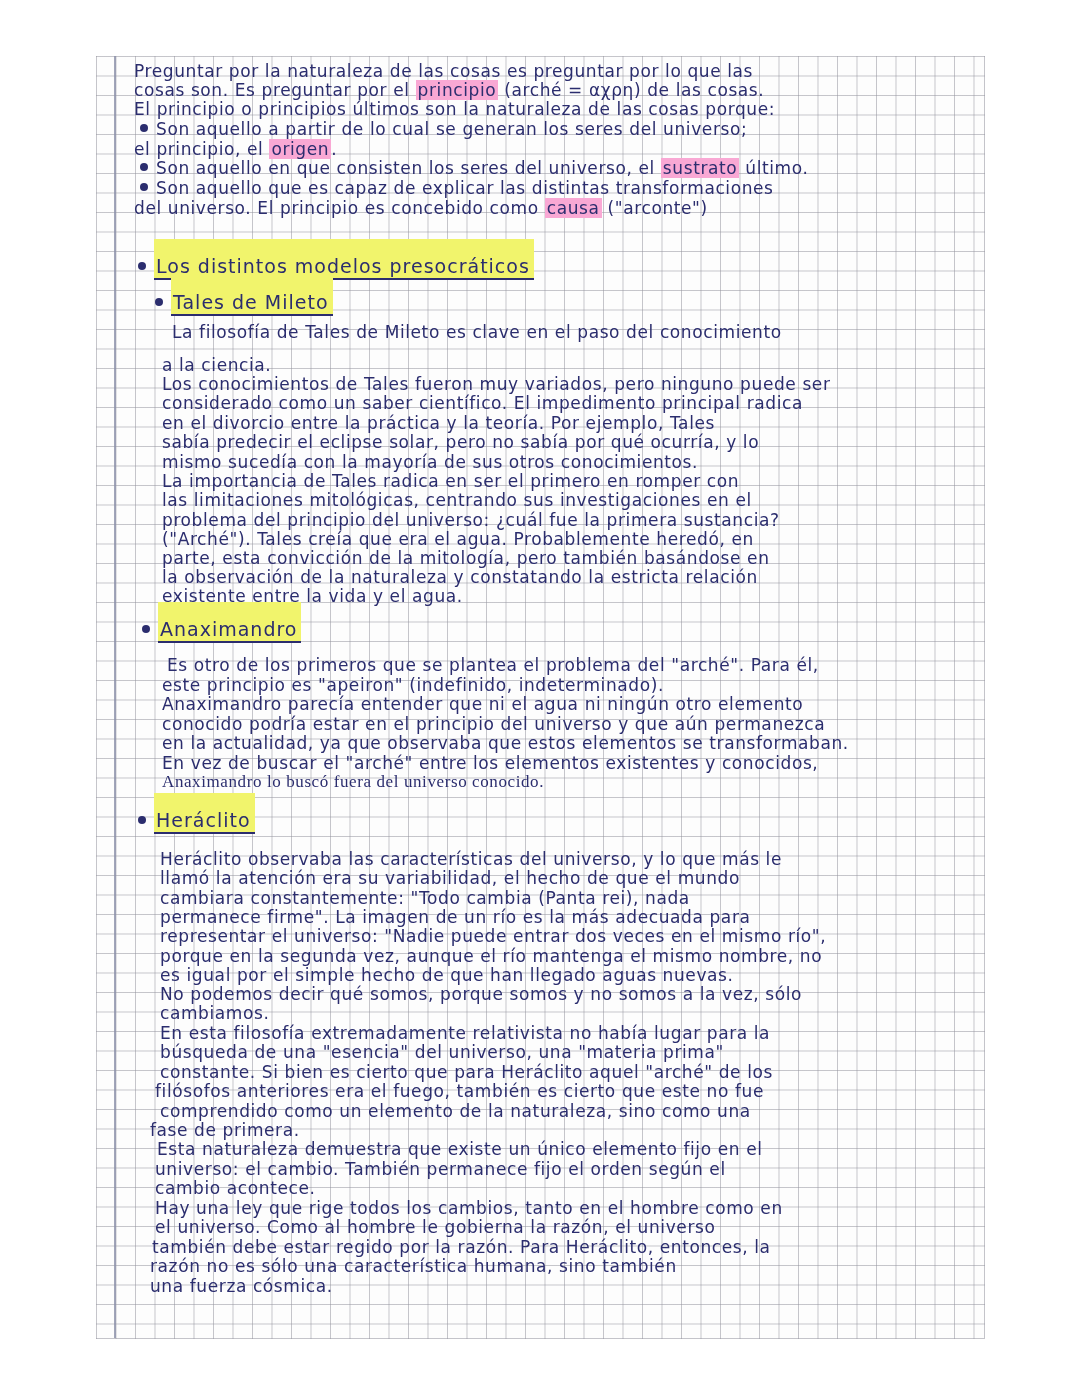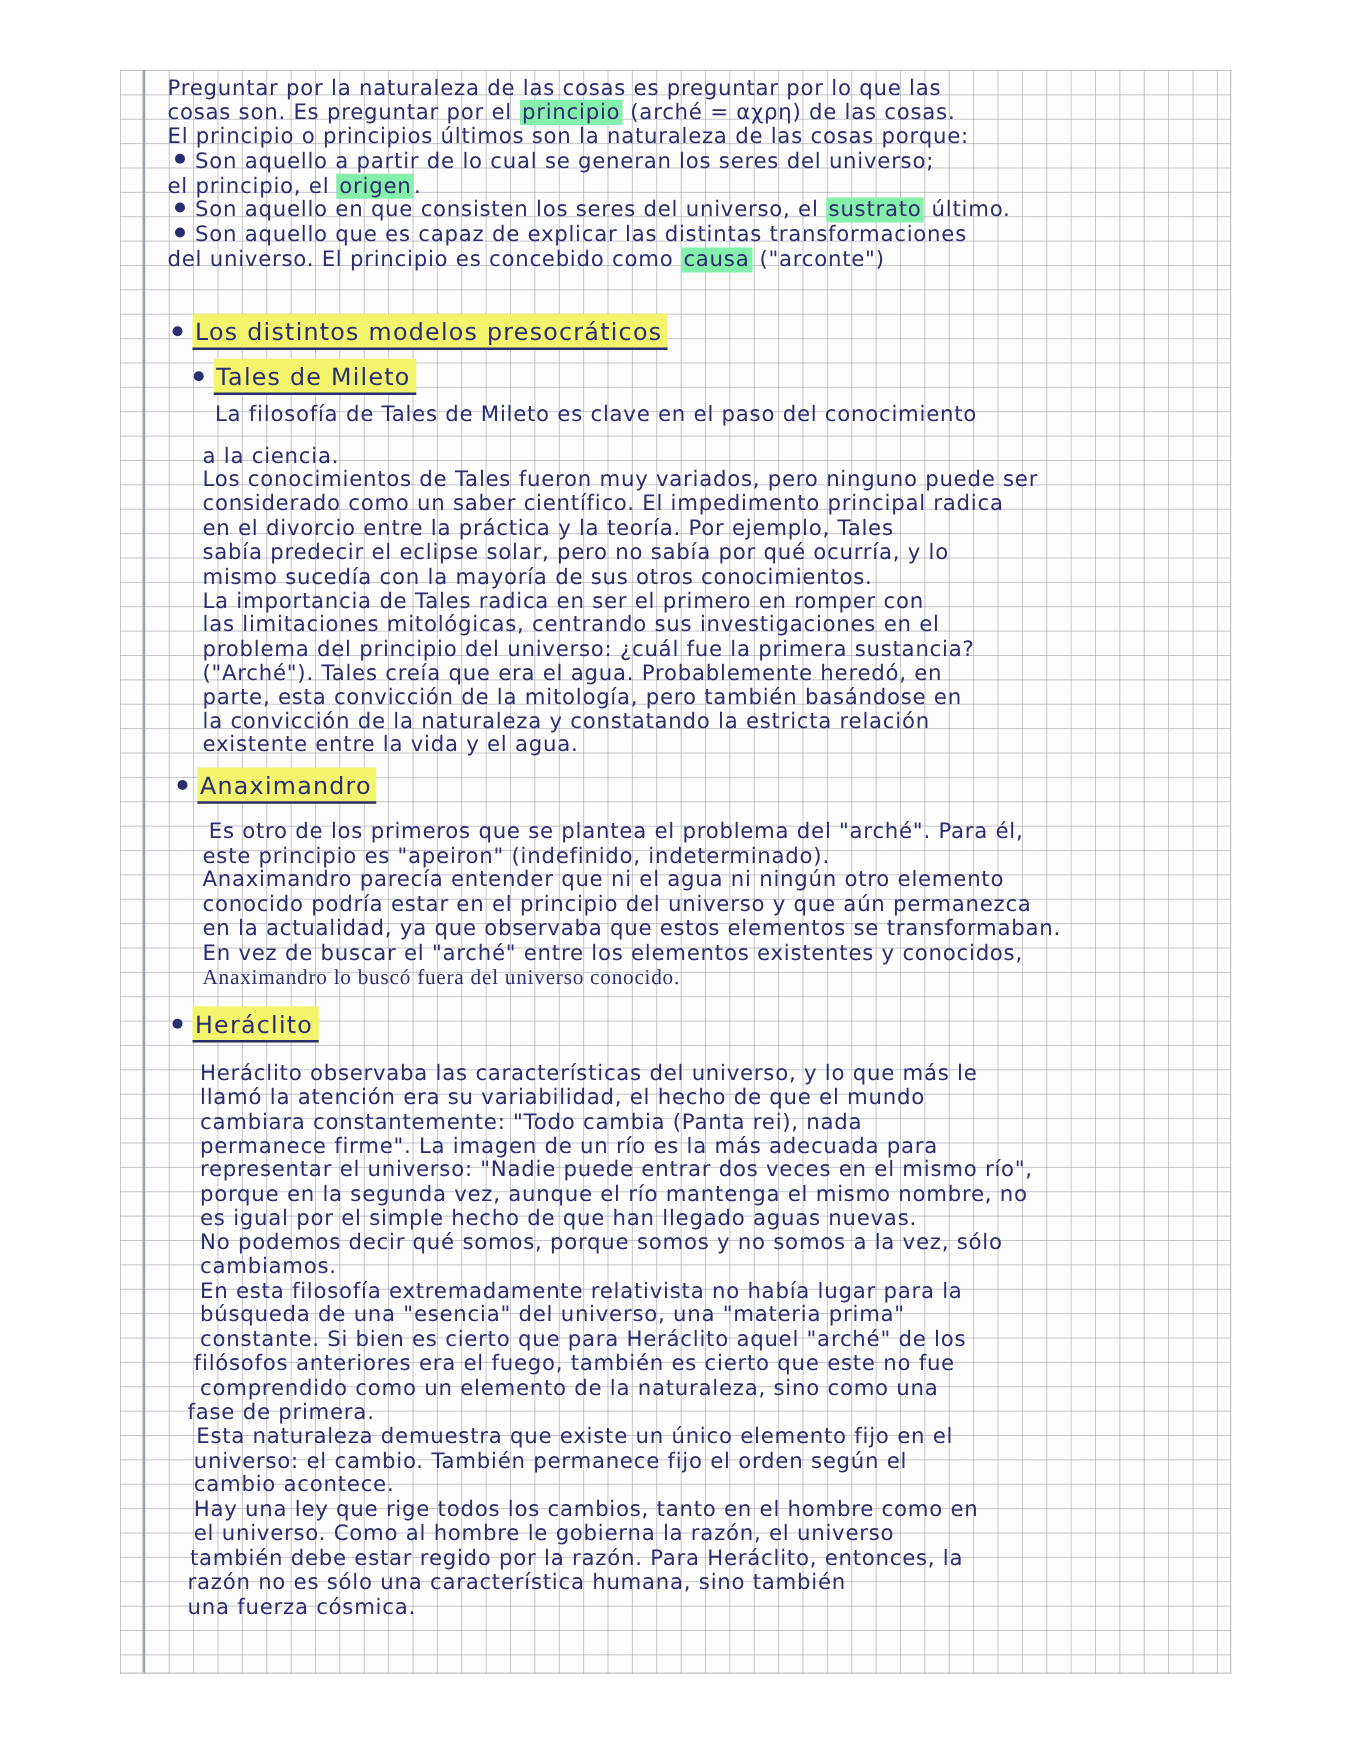--- a/index.html
+++ b/index.html
@@ -18,27 +18,27 @@
   .margin-line {
     position:absolute; left:114px; top:56px; width:2px; height:1282px;
     background:#8a8ea8; opacity:0.8;
   }
   .line {
     position:absolute; white-space:nowrap;
     font-family: "DejaVu Sans", sans-serif;
     font-size:17px; letter-spacing:0.6px; color:#2b2d6e;
     line-height:20px;
   }
-  .hl { background:#86efac; padding:0 2px; }
+  .hl { background:#f9a8d4; padding:0 2px; }
   .heading {
     position:absolute; white-space:nowrap;
     font-family: "DejaVu Sans", sans-serif;
     font-size:19px; letter-spacing:1px; color:#2b2d6e; line-height:24px;
   }
-  .heading .title { background:#f1f46c; border-bottom:2px solid #2b2d6e; padding:4px 4px 1px 2px; }
+  .heading .title { background:#f1f46c; border-bottom:2px solid #2b2d6e; padding:16px 4px 1px 2px; }
   .bullet {
     display:inline-block; width:8px; height:8px; border-radius:50%;
     background:#2b2d6e; margin-right:8px; vertical-align:middle; position:relative; top:-2px;
   }
 </style>
 </head>
 <body>
 
 <div class="sheet"></div>
 <div class="margin-line"></div>
@@ -62,21 +62,21 @@
   <div class="line" style="left:162px;top:374px;">Los conocimientos de Tales fueron muy variados, pero ninguno puede ser</div>
   <div class="line" style="left:162px;top:393px;">considerado como un saber científico. El impedimento principal radica</div>
   <div class="line" style="left:162px;top:413px;">en el divorcio entre la práctica y la teoría. Por ejemplo, Tales</div>
   <div class="line" style="left:162px;top:432px;">sabía predecir el eclipse solar, pero no sabía por qué ocurría, y lo</div>
   <div class="line" style="left:162px;top:452px;">mismo sucedía con la mayoría de sus otros conocimientos.</div>
   <div class="line" style="left:162px;top:471px;">La importancia de Tales radica en ser el primero en romper con</div>
   <div class="line" style="left:162px;top:490px;">las limitaciones mitológicas, centrando sus investigaciones en el</div>
   <div class="line" style="left:162px;top:510px;">problema del principio del universo: ¿cuál fue la primera sustancia?</div>
   <div class="line" style="left:162px;top:529px;">("Arché"). Tales creía que era el agua. Probablemente heredó, en</div>
   <div class="line" style="left:162px;top:548px;">parte, esta convicción de la mitología, pero también basándose en</div>
-  <div class="line" style="left:162px;top:567px;">la convicción de la naturaleza y constatando la estricta relación</div>
+  <div class="line" style="left:162px;top:567px;">la observación de la naturaleza y constatando la estricta relación</div>
   <div class="line" style="left:162px;top:586px;">existente entre la vida y el agua.</div>
 </div>
 
 <div class="heading" style="left:142px;top:617px;"><span class="bullet"></span><span class="title">Anaximandro</span></div>
 <div>
   <div class="line" style="left:167px;top:655px;">Es otro de los primeros que se plantea el problema del "arché". Para él,</div>
   <div class="line" style="left:162px;top:675px;">este principio es "apeiron" (indefinido, indeterminado).</div>
   <div class="line" style="left:162px;top:694px;">Anaximandro parecía entender que ni el agua ni ningún otro elemento</div>
   <div class="line" style="left:162px;top:714px;">conocido podría estar en el principio del universo y que aún permanezca</div>
   <div class="line" style="left:162px;top:733px;">en la actualidad, ya que observaba que estos elementos se transformaban.</div>

